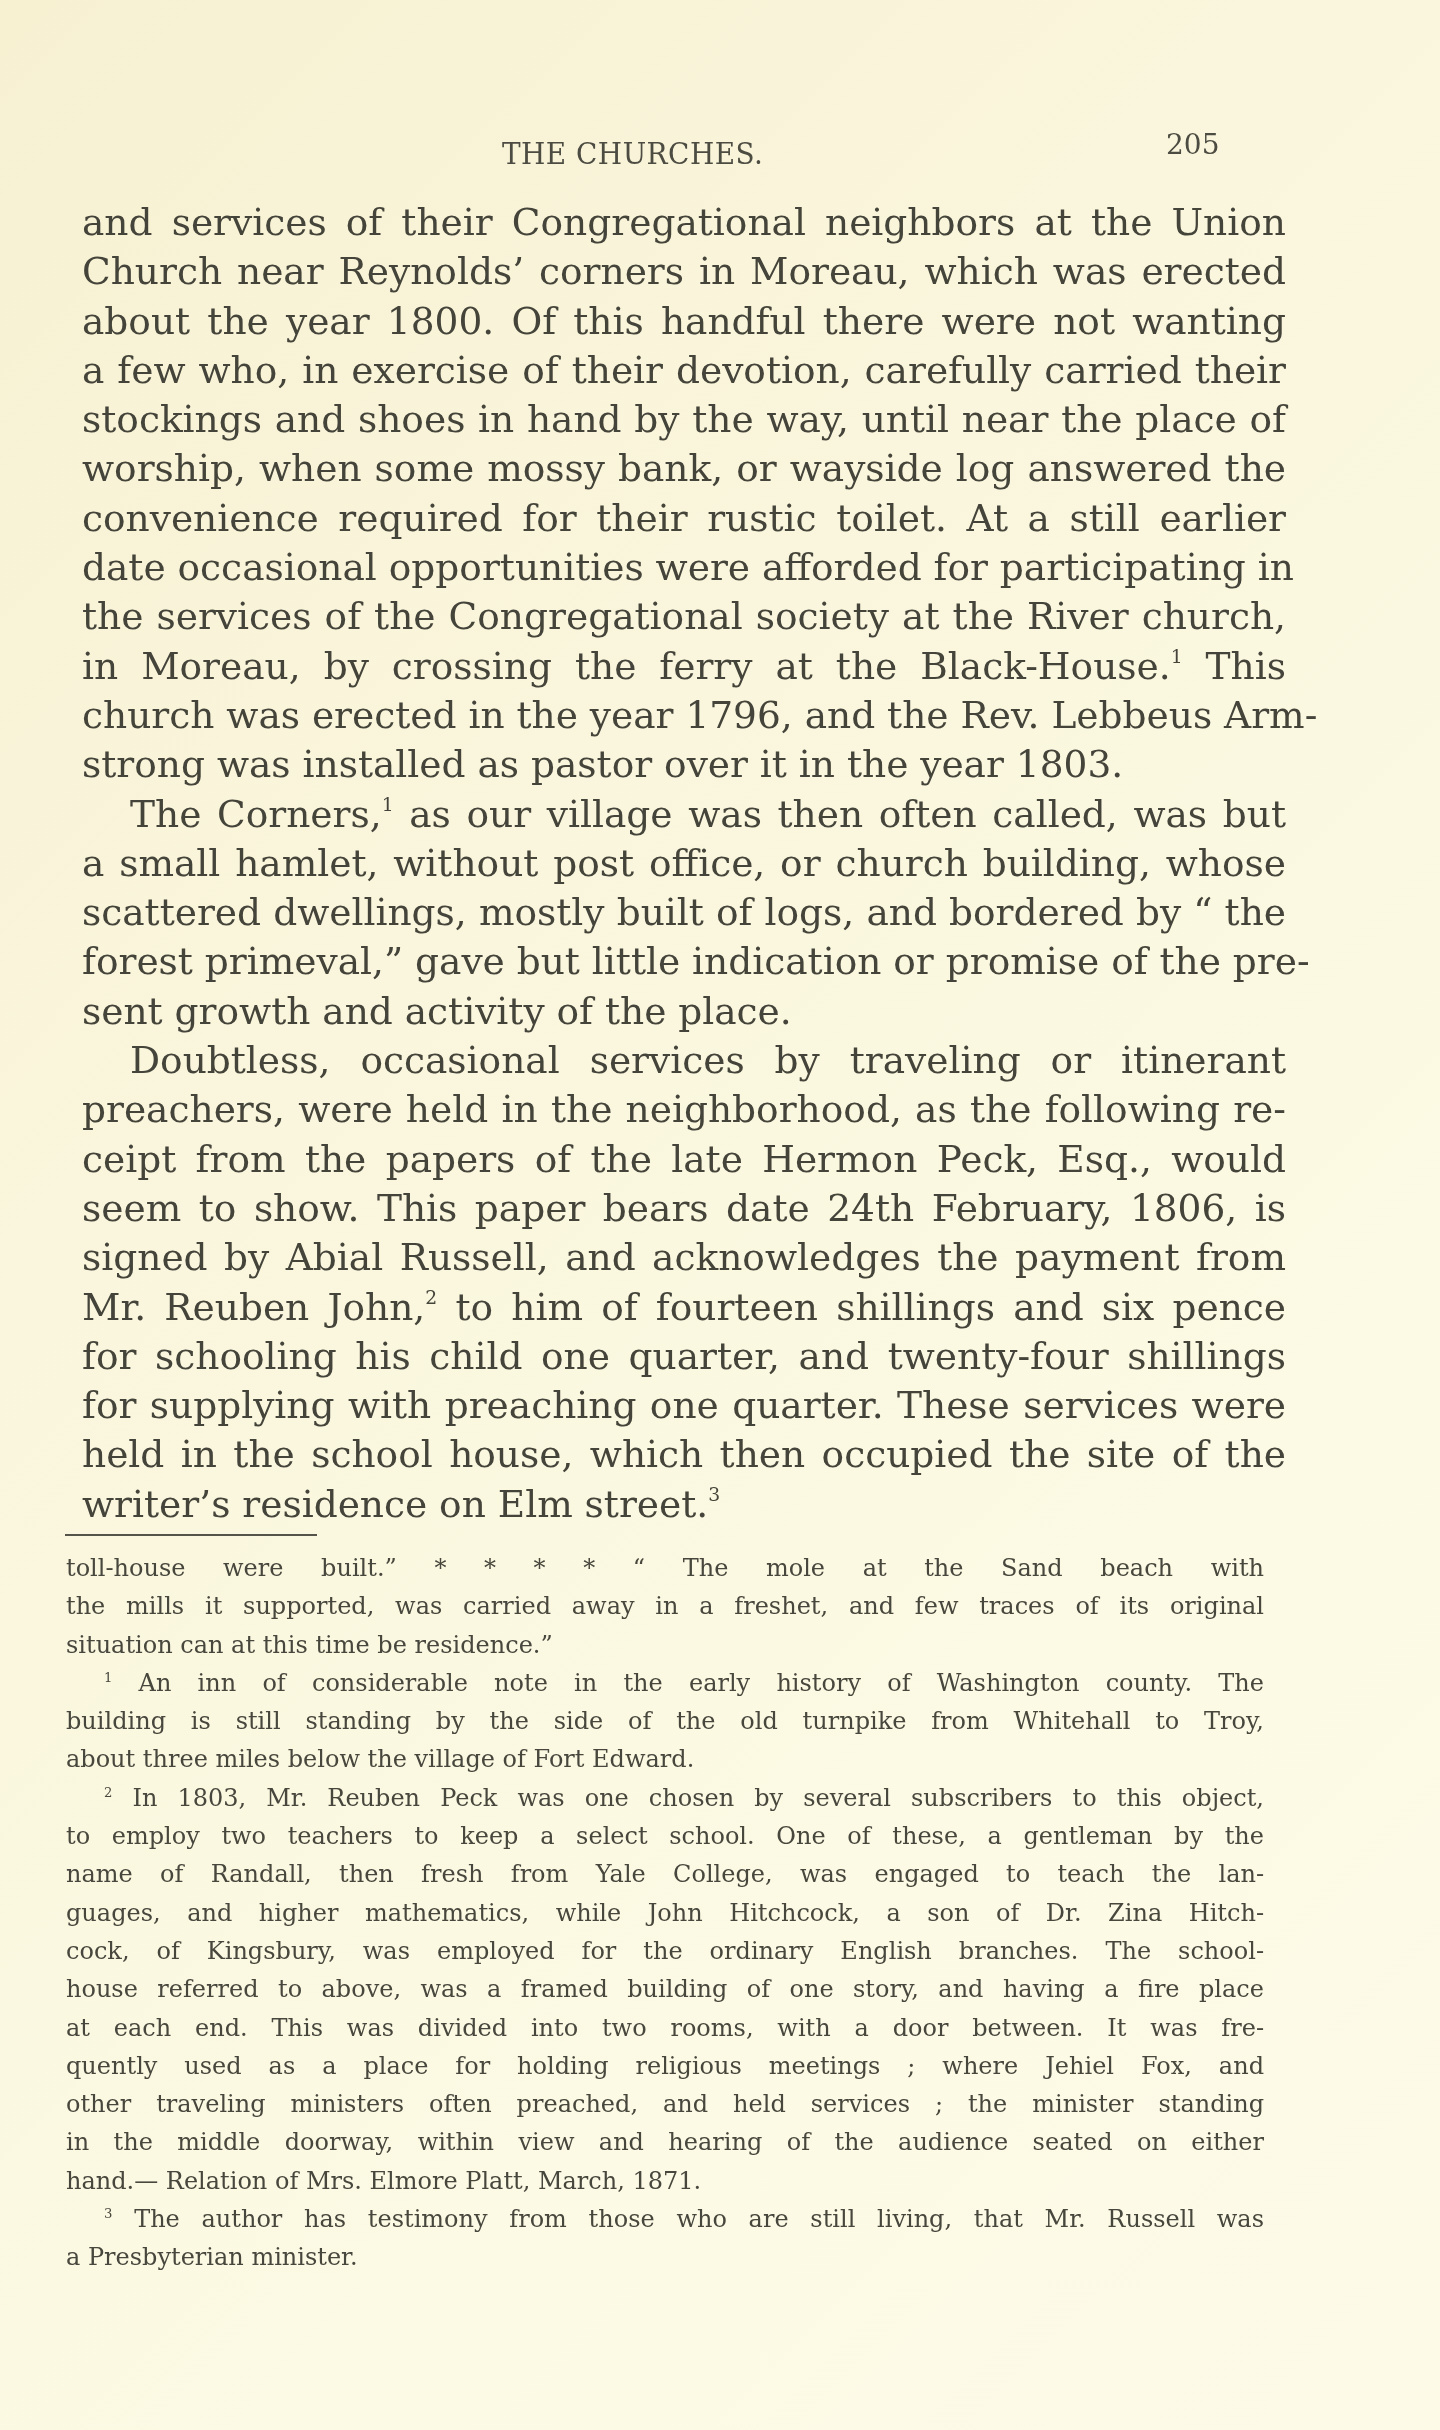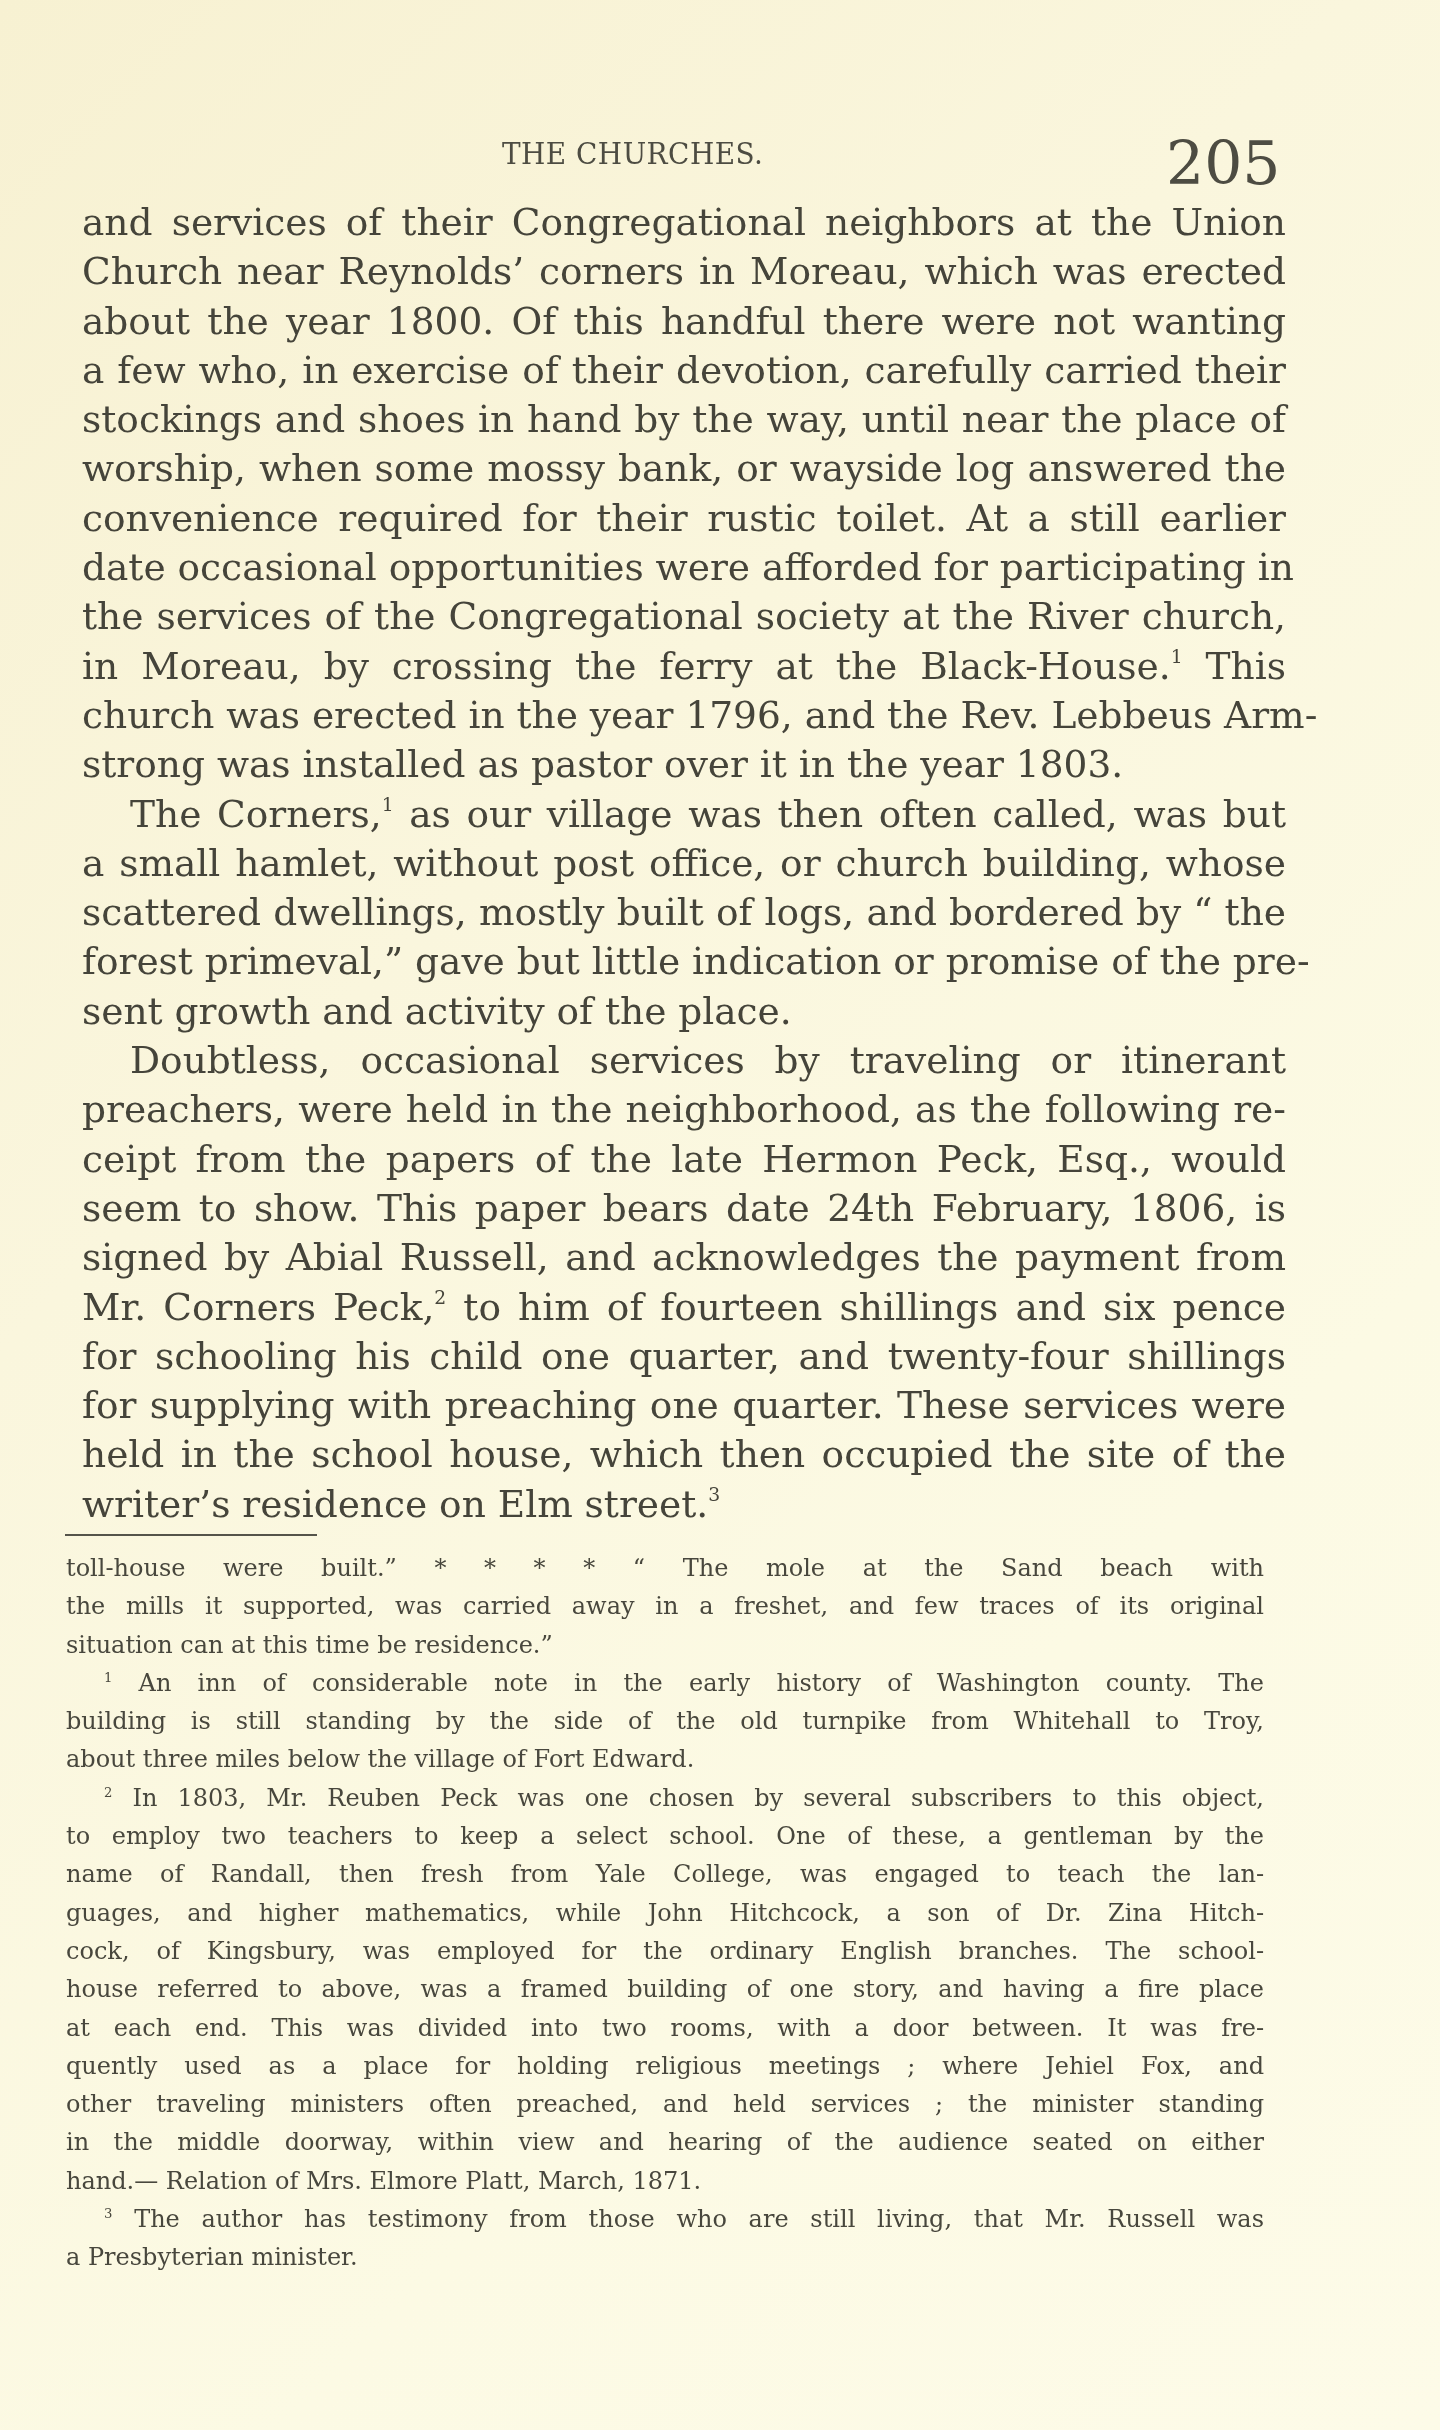--- a/index.html
+++ b/index.html
@@ -12,21 +12,21 @@
   .running-head {
     position:absolute; top:128px; left:0; width:1171px; height:50px;
   }
   .head-title {
     position:absolute; left:502px; top:8px;
     font-size:30px; letter-spacing:0.5px; color:#4d4c42;
     transform: scaleX(0.93); transform-origin:left top;
   }
   .page-num {
     position:absolute; left:1166px; top:0px;
-    font-size:60px; color:#4d4c42;
+    font-size:28px; color:#4d4c42;
   }
   .body-text {
     position:absolute; left:50px; top:198px; width:1204px;
     font-size:37.5px; line-height:49.3px;margin-left:32px;
   }
   .line {
     display:block; height:49.3px; white-space:nowrap;
     text-align:justify; text-align-last:justify;
     overflow:visible;
   }
@@ -72,21 +72,21 @@
   <span class="line indent"><span>The Corners,</span><sup>1</sup><span> as our village was then often called, was but</span></span>
   <span class="line"><span>a small hamlet, without post office, or church building, whose</span></span>
   <span class="line"><span>scattered dwellings, mostly built of logs, and bordered by “ the</span></span>
   <span class="line"><span>forest primeval,” gave but little indication or promise of the pre-</span></span>
   <span class="line last"><span>sent growth and activity of the place.</span></span>
   <span class="line indent"><span>Doubtless, occasional services by traveling or itinerant</span></span>
   <span class="line"><span>preachers, were held in the neighborhood, as the following re-</span></span>
   <span class="line"><span>ceipt from the papers of the late Hermon Peck, Esq., would</span></span>
   <span class="line"><span>seem to show.  This paper bears date 24th February, 1806, is</span></span>
   <span class="line"><span>signed by Abial Russell, and acknowledges the payment from</span></span>
-  <span class="line"><span>Mr. Corners Peck,</span><sup>2</sup><span> to him of fourteen shillings and six pence</span></span>
+  <span class="line"><span>Mr. Reuben John,</span><sup>2</sup><span> to him of fourteen shillings and six pence</span></span>
   <span class="line"><span>for schooling his child one quarter, and twenty-four shillings</span></span>
   <span class="line"><span>for supplying with preaching one quarter.  These services were</span></span>
   <span class="line"><span>held in the school house, which then occupied the site of the</span></span>
   <span class="line last"><span>writer’s residence on Elm street.</span><sup>3</sup></span>
 </div>
 
 <div class="rule"></div>
 
 <div class="footnotes">
   <span class="fline"><span>toll-house were built.”   *      *      *      *     “ The mole at the Sand beach with</span></span>

